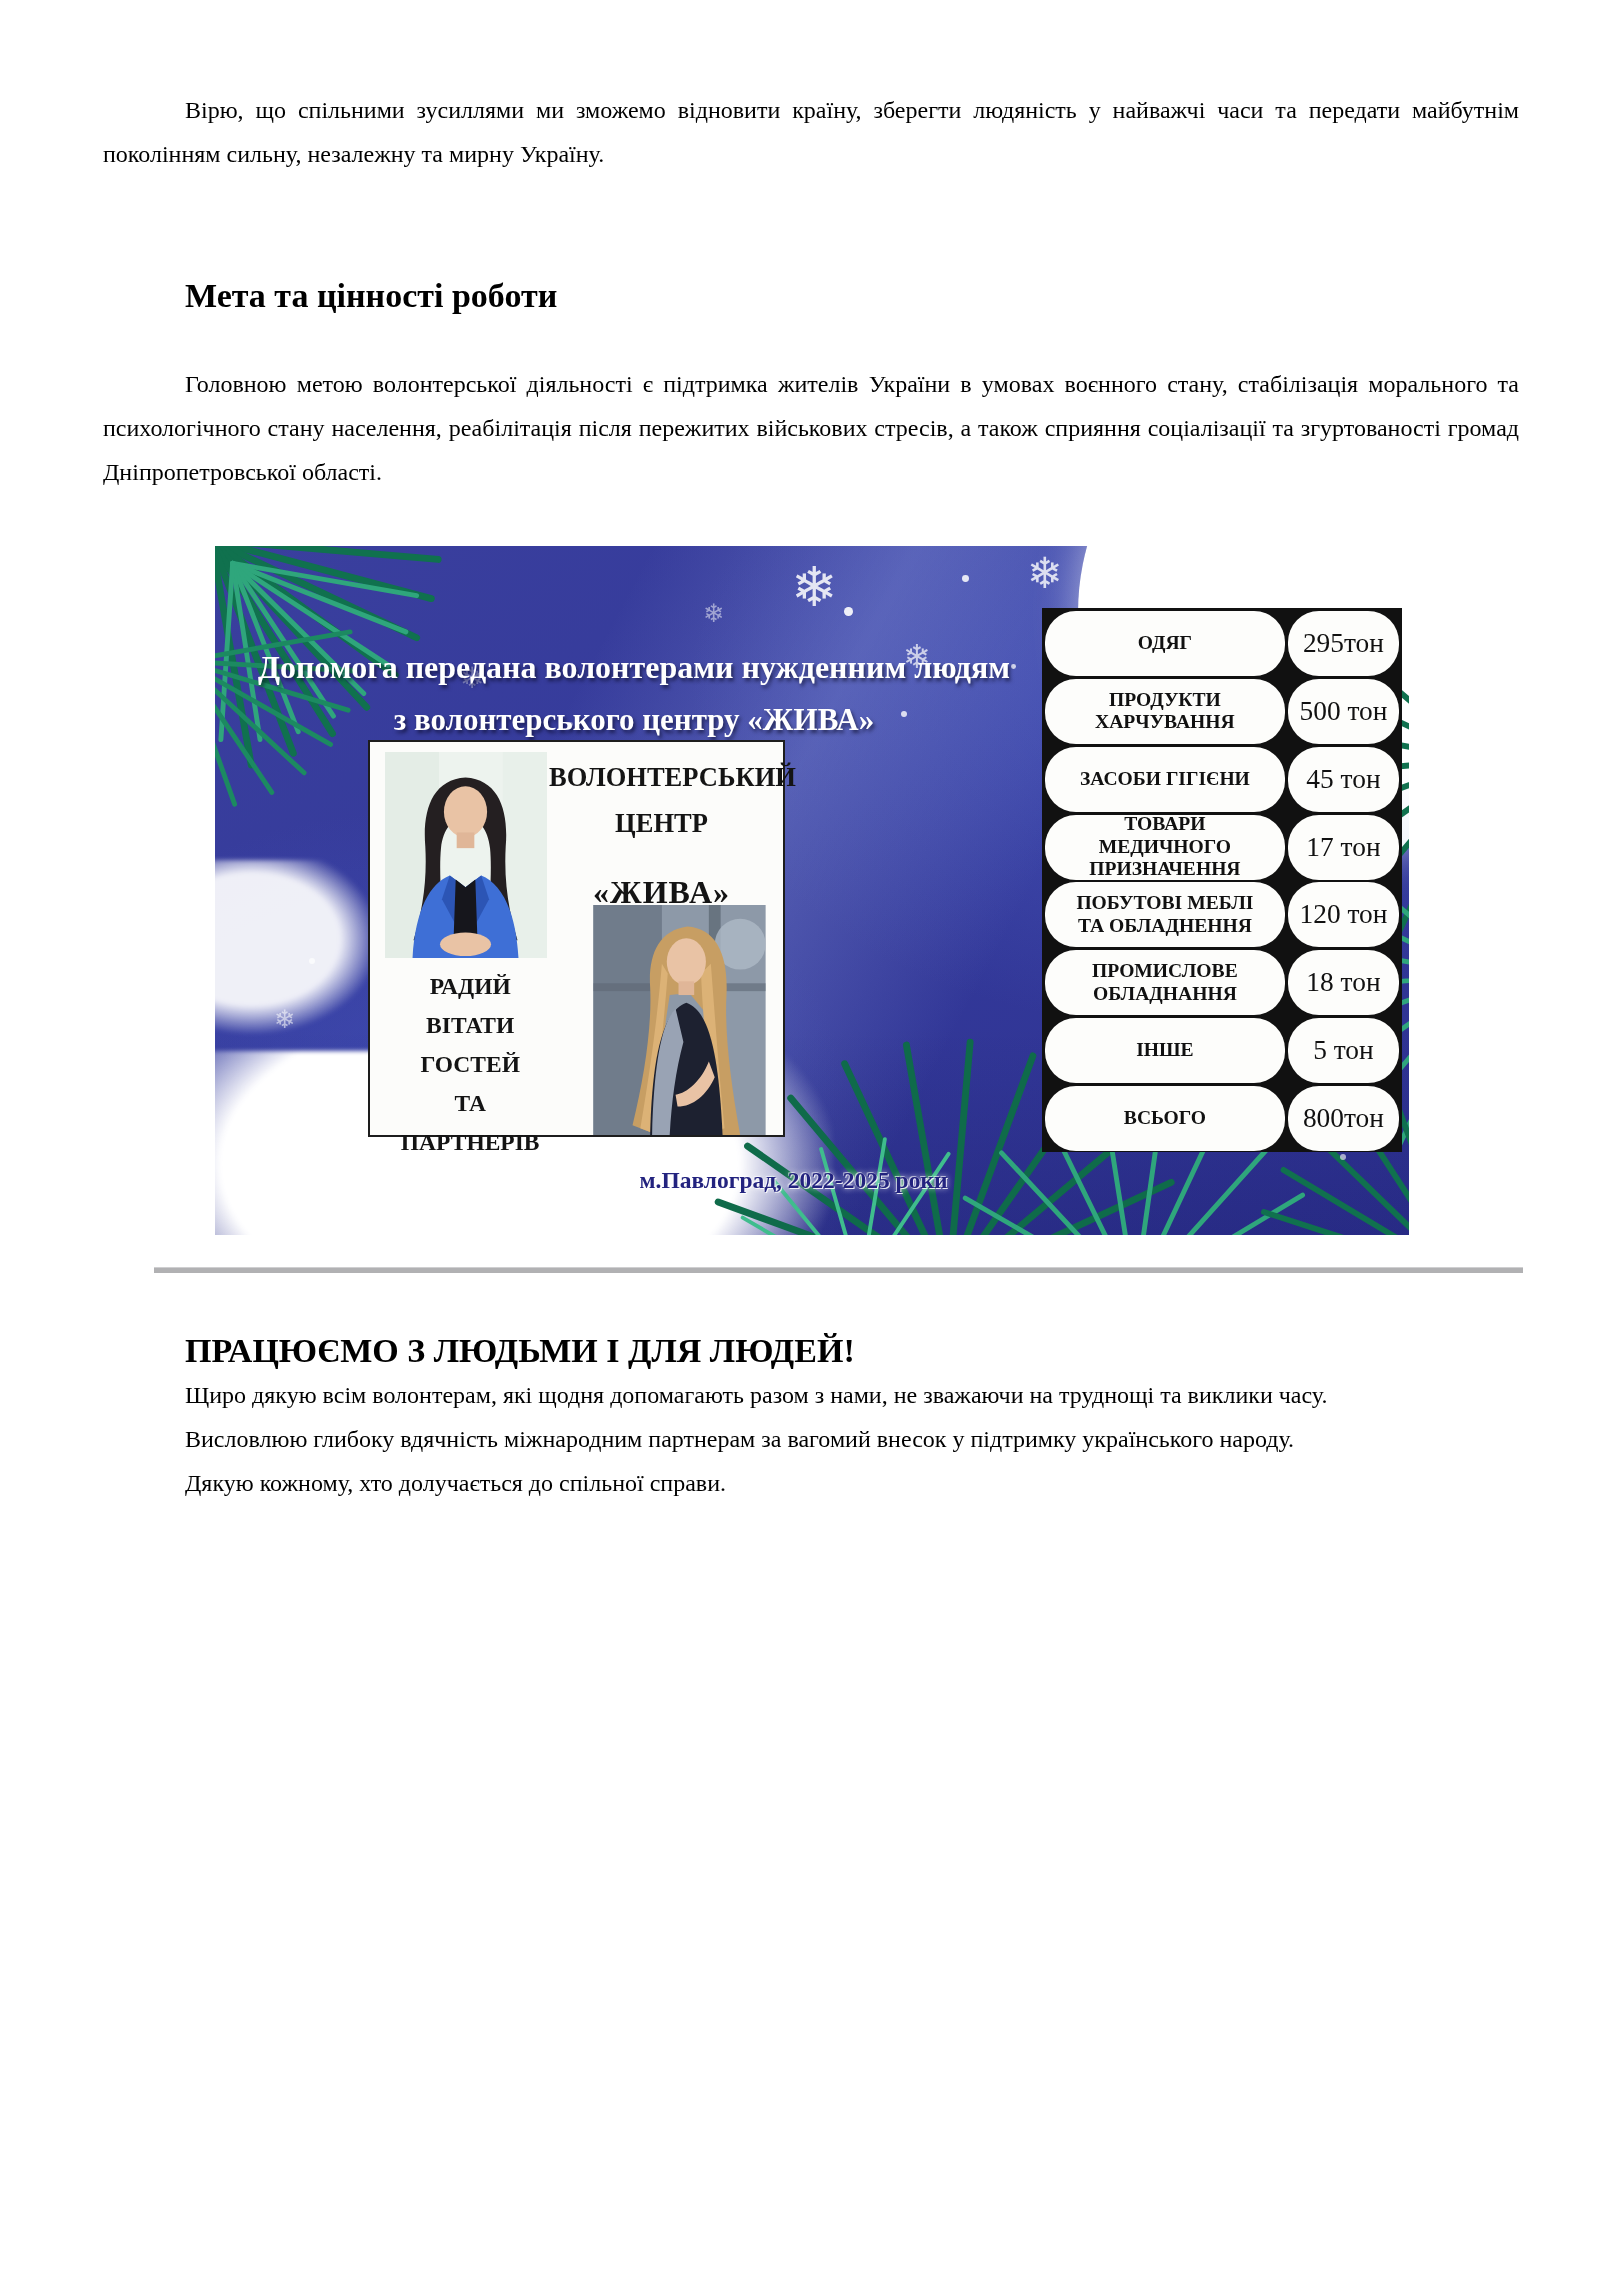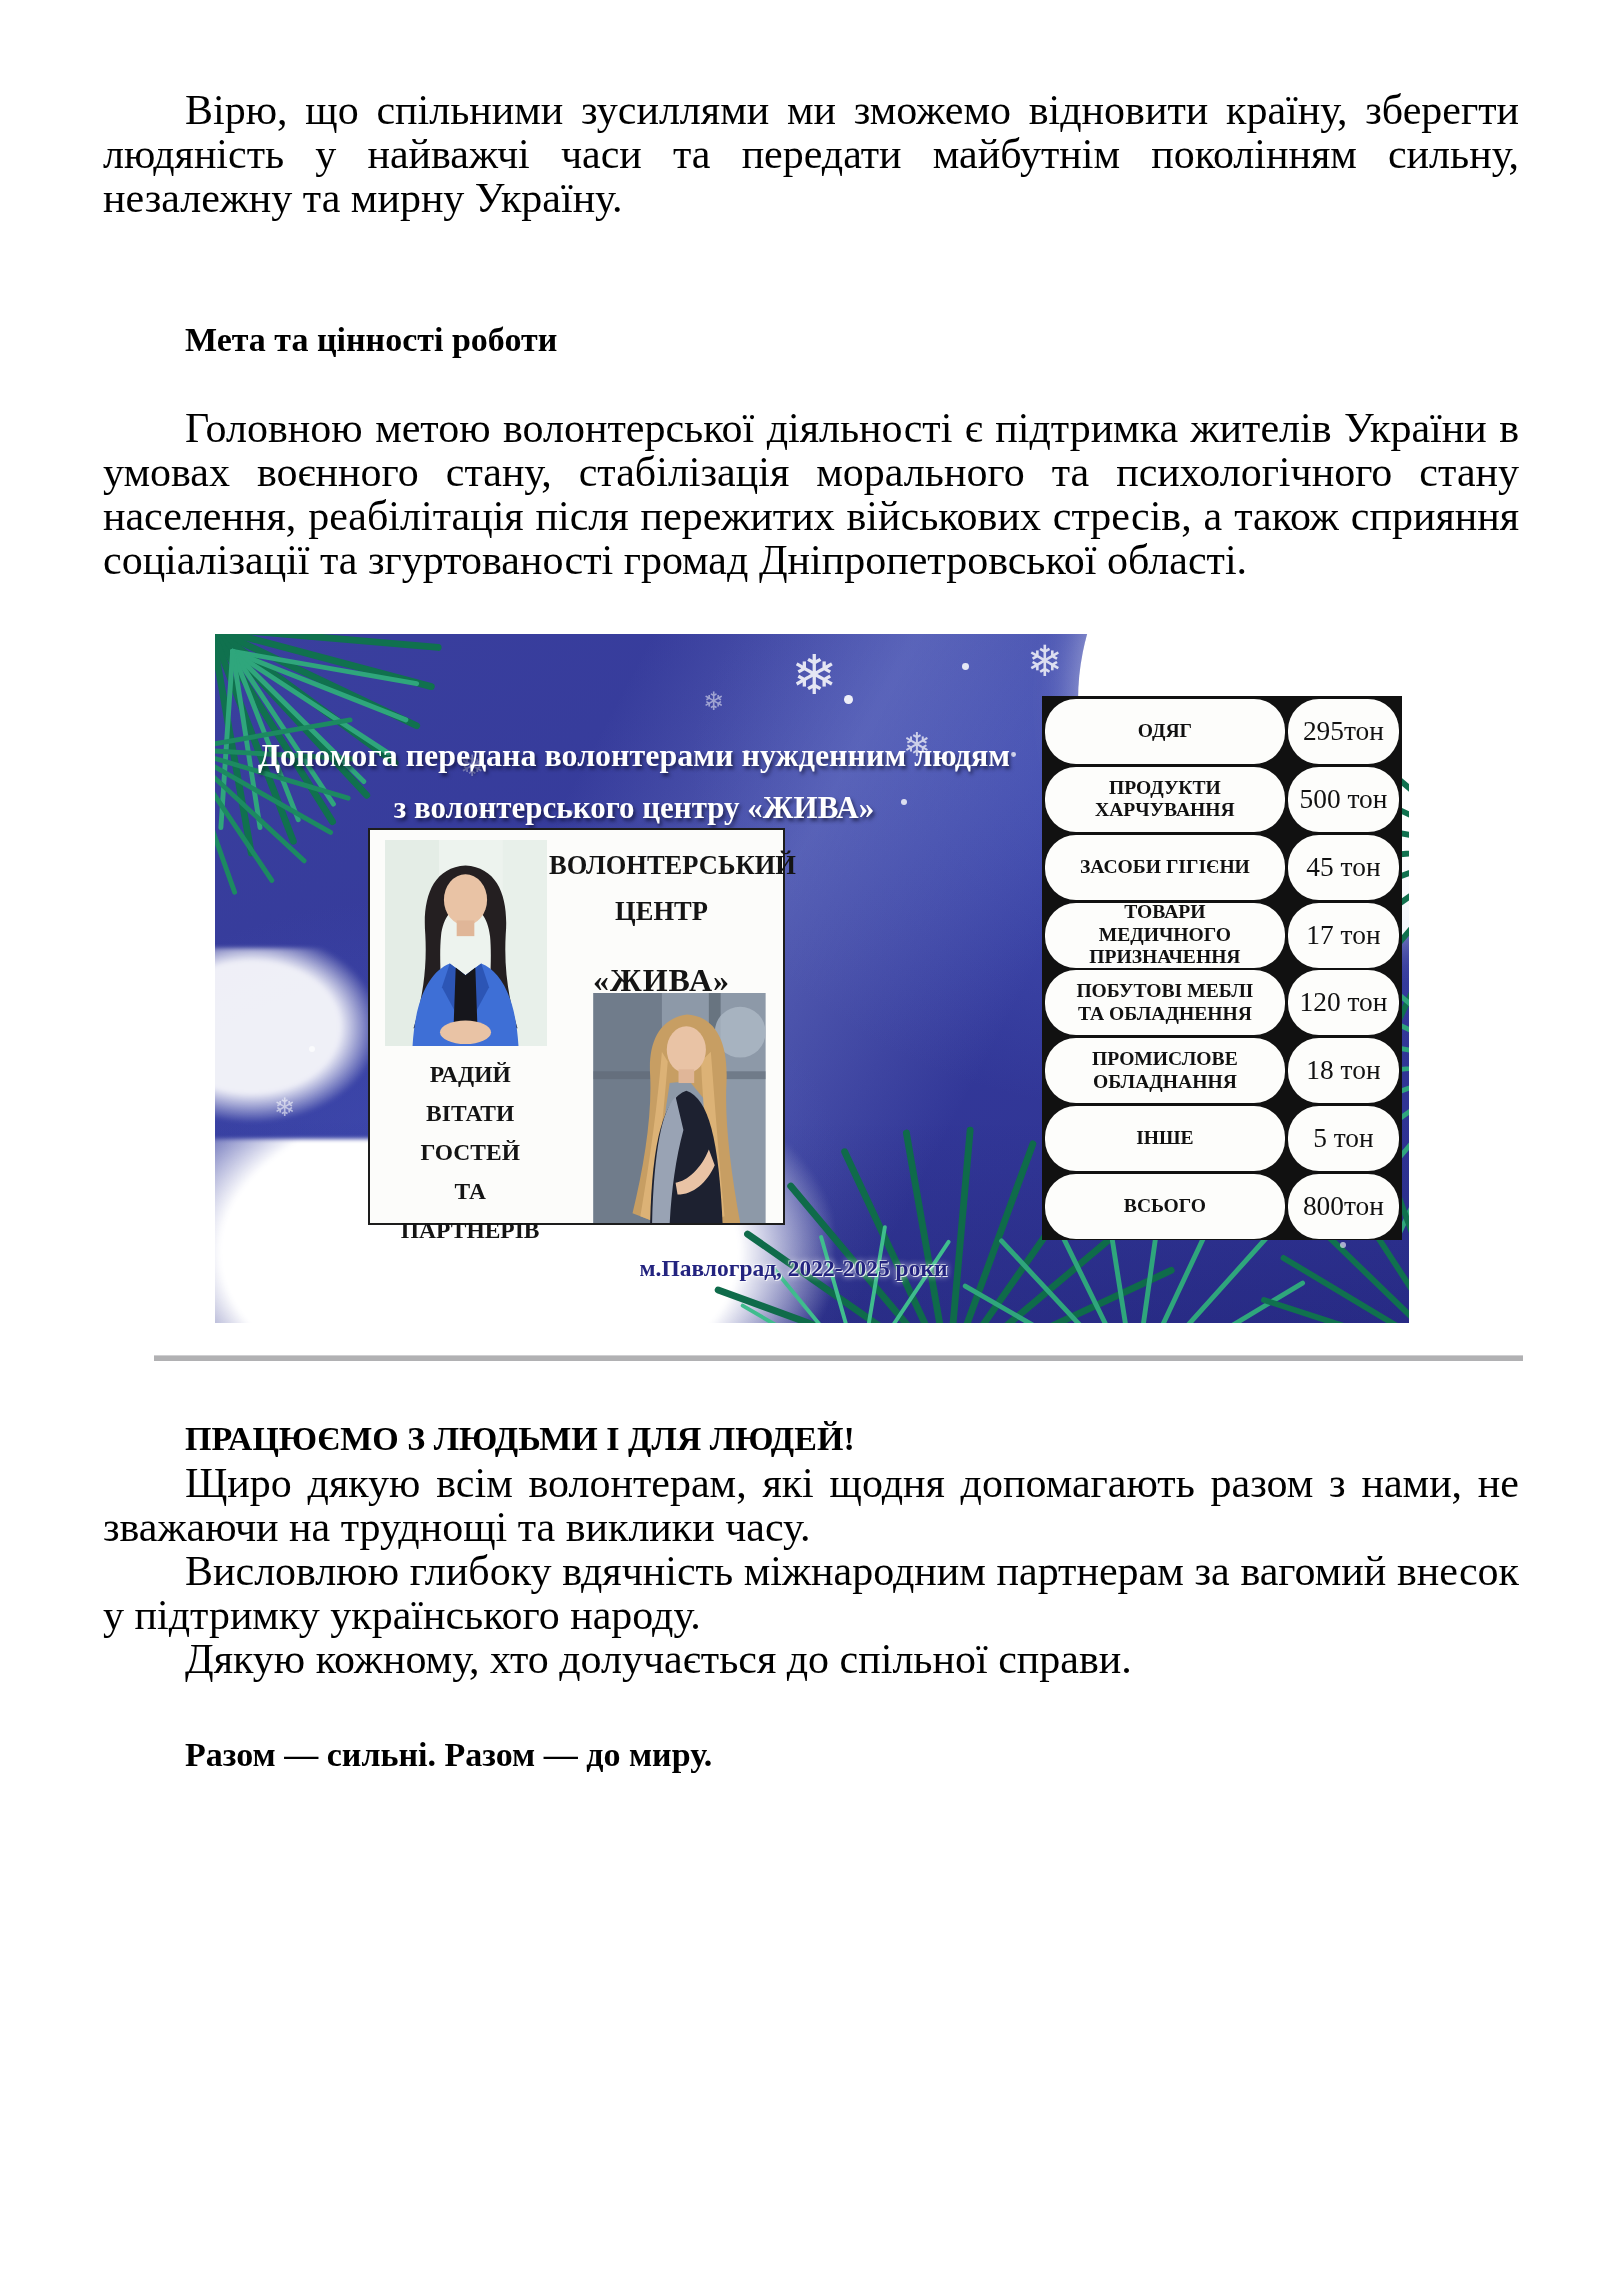--- a/index.html
+++ b/index.html
@@ -8,21 +8,21 @@
     width:1621px;height:2293px;
     background:#ffffff;
     overflow:hidden;
     font-family:"Liberation Serif", serif;
     color:#000;
   }
   .content{
     padding:88px 102px 0 103px;
   }
   .body-par{
-    font-size:42px;line-height:44px;
+    font-size:24px;line-height:44px;
     text-align:justify;text-indent:82px;
     margin:0;
   }
   .h-bold{
     font-size:34px;line-height:44px;font-weight:bold;
     text-indent:82px;margin:0;
   }
   .h1-gap{margin-top:98px;}
   .p2-gap{margin-top:44px;}
   .h2-gap{margin-top:56px;}
@@ -335,16 +335,15 @@
       <div class="b-footer">м.Павлоград, 2022-2025 роки</div>
     </div>
 
     <div class="divider"></div>
 
     <p class="h-bold h2-gap">ПРАЦЮЄМО З ЛЮДЬМИ І ДЛЯ ЛЮДЕЙ!</p>
     <p class="body-par">Щиро дякую всім волонтерам, які щодня допомагають разом з нами, не зважаючи на труднощі та виклики часу.</p>
     <p class="body-par">Висловлюю глибоку вдячність міжнародним партнерам за вагомий внесок у підтримку українського народу.</p>
     <p class="body-par">Дякую кожному, хто долучається до спільної справи.</p>
 
-    <p class="h-bold closing-gap">Разом — сильні. Разом — до миру.</p>
   </div>
 </div>
 
 
 </body></html>

